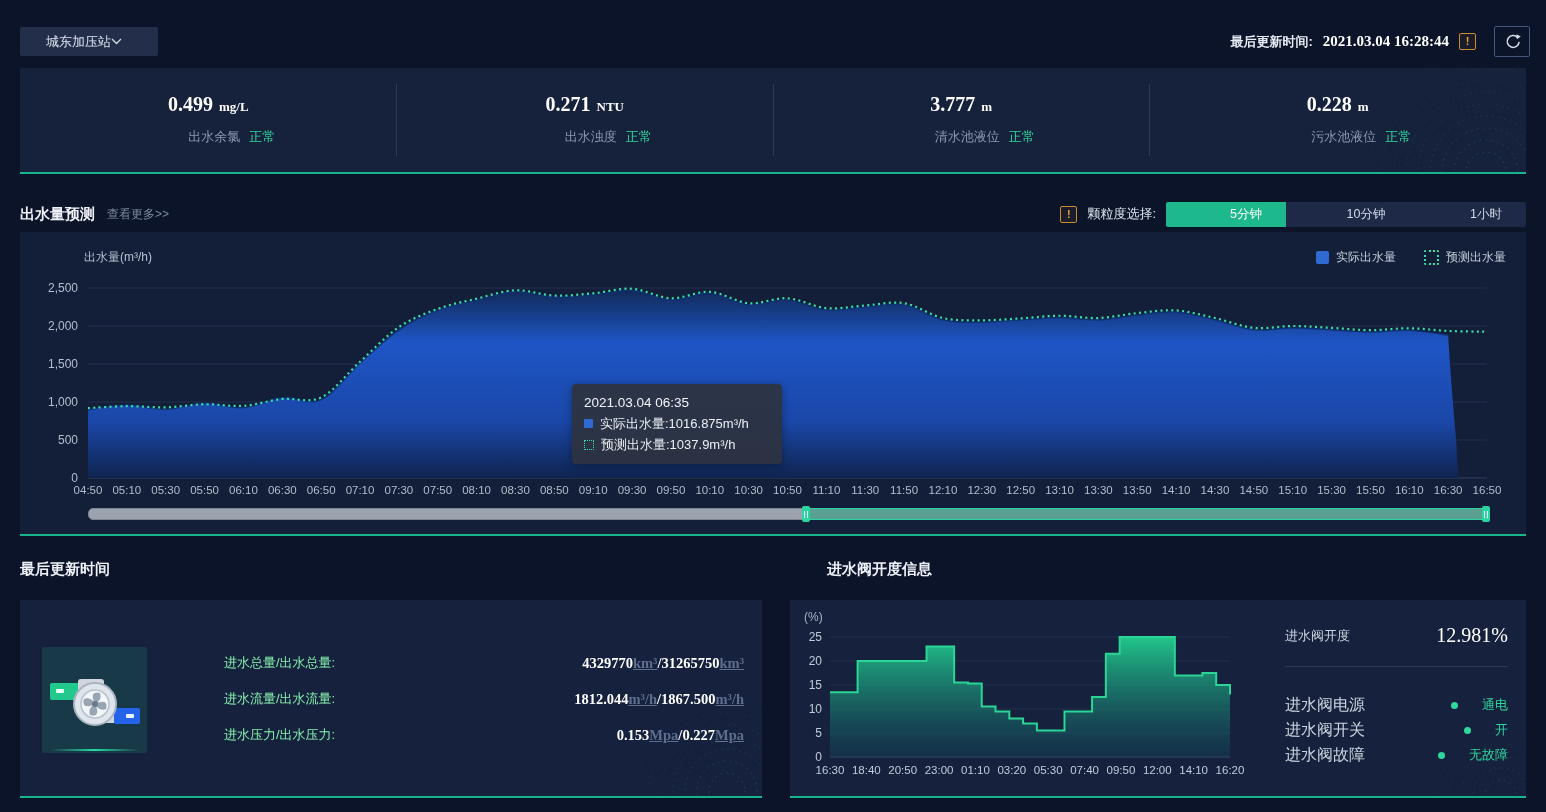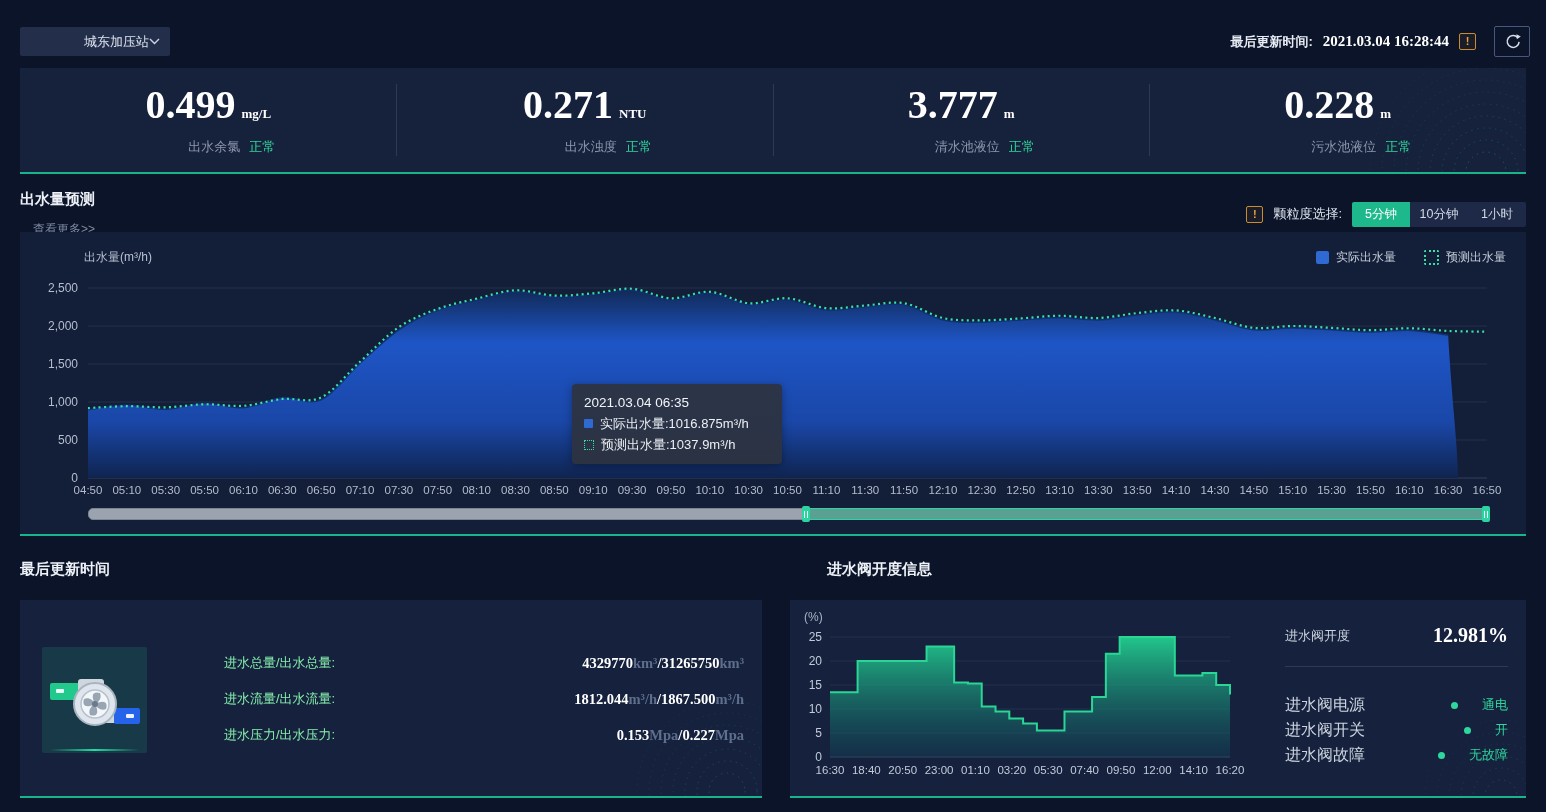--- a/index.html
+++ b/index.html
@@ -2,52 +2,52 @@
 <html><head>
 <meta charset="utf-8">
 <style>
   html,body{margin:0;padding:0;background:#0a1124;}
   .page{position:relative;width:1546px;height:812px;background:#0b1428;overflow:hidden;
         font-family:"Liberation Sans",sans-serif;color:#e7ebf3;}
   .serif{font-family:"Liberation Serif",serif;}
 
   
   .select{position:absolute;left:20px;top:27px;width:128px;height:29px;background:#232e4b;
-          border-radius:2px;display:flex;align-items:center;justify-content:flex-end;
-          padding:0 10px 0 12px;font-size:13px;color:#dde3ee;cursor:pointer;}
+          border-radius:2px;display:flex;align-items:center;justify-content:center;
+          padding:0 10px 0 0;font-size:13px;color:#dde3ee;cursor:pointer;}
   .topbar-right{position:absolute;right:16px;top:26px;height:31px;display:flex;align-items:center;gap:10px;}
   .upd-label{font-size:13px;font-weight:bold;color:#e8edf5;}
   .upd-value{font-size:15px;font-weight:bold;color:#ffffff;}
   .warn-icon{width:15px;height:15px;border:1px solid #c98d2f;border-radius:2px;background:rgba(220,160,60,.07);
              display:flex;align-items:center;justify-content:center;font-size:11px;font-weight:bold;color:#e5a43e;line-height:1;}
   .refresh-btn{width:36px;height:31px;background:transparent;border:1px solid #46587e;border-radius:2px;
                display:flex;align-items:center;justify-content:center;cursor:pointer;margin-left:8px;}
 
   
   .kpi-panel{position:absolute;left:20px;top:68px;width:1506px;height:104px;background:#16213c;
              border-bottom:2px solid #18b58c;display:flex;overflow:hidden;}
   .kpi-cell{flex:1;display:flex;flex-direction:column;align-items:center;justify-content:center;z-index:2;}
   .kpi-divider{position:absolute;top:16px;bottom:16px;width:1px;background:#2a3a58;z-index:1;}
-  .kpi-value{font-size:40px;font-weight:bold;color:#fff;line-height:1;}
+  .kpi-value{font-size:20px;font-weight:bold;color:#fff;line-height:1;}
   .kpi-unit{font-size:13px;font-weight:bold;color:#fff;margin-left:6px;}
   .kpi-sub{margin-top:13px;font-size:13px;}
   .kpi-label{color:#8d97ac;margin-left:47px;}
   .kpi-status{color:#2fd79c;margin-left:9px;}
 
   
   .forecast-header{position:absolute;left:20px;top:201px;width:1506px;height:26px;display:flex;
                    align-items:center;justify-content:space-between;}
-  .fh-left{display:flex;align-items:flex-end;gap:12px;flex-direction:column;}
+  .fh-left{display:flex;align-items:center;gap:12px;}
   .section-title{font-size:15px;font-weight:bold;color:#eef2f8;}
   .more-link{font-size:12px;color:#7f8aa1;cursor:pointer;}
   .fh-right{display:flex;align-items:center;gap:10px;}
   .gran-label{font-size:13px;color:#dfe5ef;}
   .btn-group{display:flex;background:#1d2946;border-radius:2px;overflow:hidden;height:25px;}
-  .gran-btn{width:58px;display:flex;align-items:center;justify-content:center;font-size:12.5px;
-            color:#d3dae6;cursor:pointer;}
+  .gran-btn{width:80px;display:flex;align-items:center;justify-content:center;font-size:12.5px;
+            color:#d3dae6;cursor:pointer;padding-left:40px;}
   .gran-btn.active{background:#1db98c;color:#fff;}
 
   
   .chart-panel{position:absolute;left:20px;top:232px;width:1506px;height:302px;background:#131e39;
                border-bottom:2px solid #18b58c;overflow:hidden;}
   .legend{position:absolute;right:20px;top:17px;display:flex;gap:28px;z-index:3;}
   .legend-item{display:flex;align-items:center;gap:7px;font-size:12px;color:#c7cfdb;cursor:pointer;}
   .sw-actual{width:13px;height:13px;border-radius:2px;background:#2e6ad1;}
   .sw-pred{width:11px;height:11px;border:2px dotted #36e2a5;border-radius:2px;}
   .tooltip{position:absolute;left:552px;top:152px;width:186px;background:rgba(45,51,63,.93);
@@ -73,25 +73,25 @@
                 border-bottom:2px solid #18b58c;overflow:hidden;}
   .valve-panel{position:absolute;left:790px;top:600px;width:736px;height:196px;background:#15213d;
                border-bottom:2px solid #18b58c;overflow:hidden;}
   .pump-box{position:absolute;left:22px;top:47px;width:105px;height:106px;background:#183a48;border-radius:2px;}
   .pump-box::after{content:"";position:absolute;left:8px;right:8px;bottom:2px;height:2px;
                    background:linear-gradient(90deg,rgba(38,220,160,0),#26dca0,rgba(38,220,160,0));}
   .supply-row{position:absolute;left:156px;right:18px;height:22px;display:flex;
               align-items:center;justify-content:space-between;}
   .supply-label{font-size:13px;color:#86efac;margin-left:48px;}
   .supply-val{font-size:14.5px;font-weight:bold;color:#fff;white-space:nowrap;}
-  .supply-val .unit{color:#5f6e8c;font-weight:bold;}
+  .supply-val .unit{color:#5f6e8c;font-weight:bold;text-decoration:underline;}
   .valve-info{position:absolute;left:495px;right:18px;top:0;}
   .vi-opening{position:absolute;left:0;right:0;top:24px;display:flex;align-items:center;justify-content:space-between;}
   .vi-opening-label{font-size:13px;color:#cdd4e0;}
-  .vi-opening-value{font-size:20px;font-weight:bold;color:#fff;}
+  .vi-opening-value{font-size:20px;font-weight:normal;color:#fff;}
   .vi-divider{position:absolute;left:0;right:0;top:66px;height:1px;background:#2a3a58;}
   .vi-status{position:absolute;left:0;right:0;height:20px;display:flex;align-items:center;justify-content:space-between;}
   .vi-status .lbl{font-size:16px;color:#cdd4e0;}
   .vi-status .val{font-size:13px;color:#2fd79c;display:flex;align-items:center;gap:24px;}
   .dot{width:7px;height:7px;border-radius:50%;background:#2fd79c;}
   .deco{position:absolute;pointer-events:none;}
 </style>
 </head>
 <body>
 

